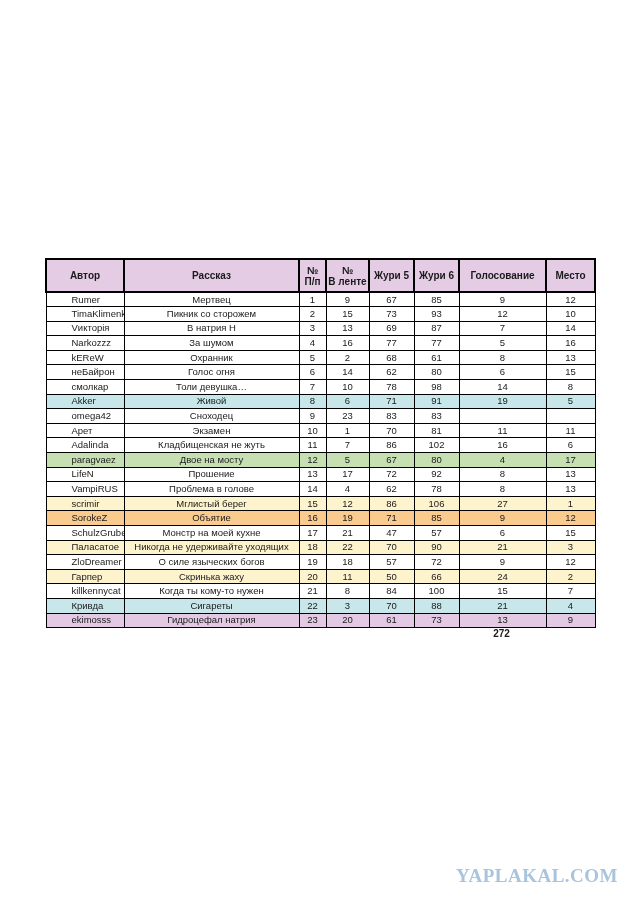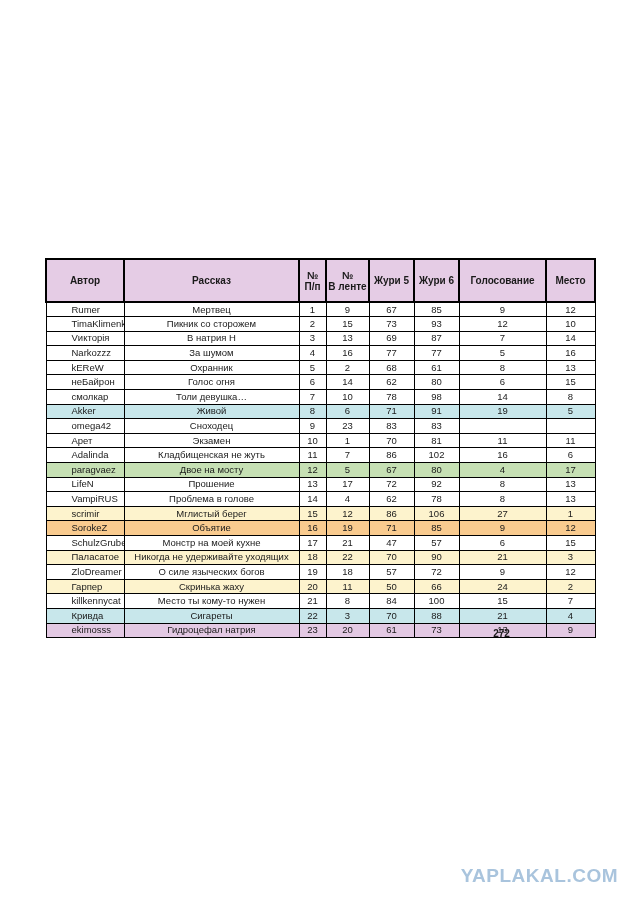--- a/index.html
+++ b/index.html
@@ -22,21 +22,21 @@
     table-layout: fixed;
   }
   table.results th {
     border: 2px solid #000;
     font-size: 10px;
     font-weight: bold;
     text-align: center;
     vertical-align: middle;
     white-space: pre-line;
     line-height: 11px;
-    height: 43px;
+    height: 33px;
     padding: 1px 1px;
   }
   table.results td {
     border: 1px solid #000;
     font-size: 9.5px;
     height: 14.6px;
     line-height: 12px;
     text-align: center;
     vertical-align: middle;
     padding: 0 2px;
@@ -289,21 +289,21 @@
           <td>Скринька жаху</td>
           <td>20</td>
           <td>11</td>
           <td>50</td>
           <td>66</td>
           <td>24</td>
           <td>2</td>
         </tr>
         <tr>
           <td class="left">killkennycat</td>
-          <td>Место ты кому-то нужен</td>
+          <td>Когда ты кому-то нужен</td>
           <td>21</td>
           <td>8</td>
           <td>84</td>
           <td>100</td>
           <td>15</td>
           <td>7</td>
         </tr>
         <tr style="background: rgb(200, 231, 235);">
           <td class="left">Кривда</td>
           <td>Сигареты</td>
@@ -322,15 +322,15 @@
           <td>61</td>
           <td>73</td>
           <td>13</td>
           <td>9</td>
         </tr>
       </tbody>
   </table>
 
   <div class="total">272</div>
 
-  <div class="watermark" style="color: rgb(169, 196, 221);">YAPLAKAL.COM</div>
+  <div class="watermark" style="color: rgb(169, 196, 221); font-family: Liberation Serif, serif;">YAPLAKAL.COM</div>
 
 </div>
 
 </body></html>

